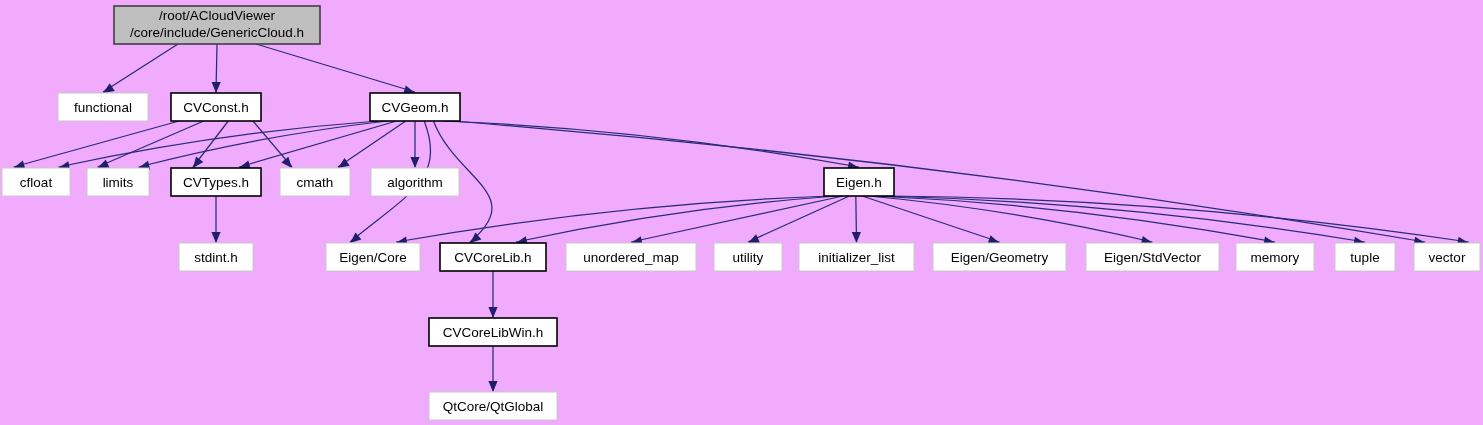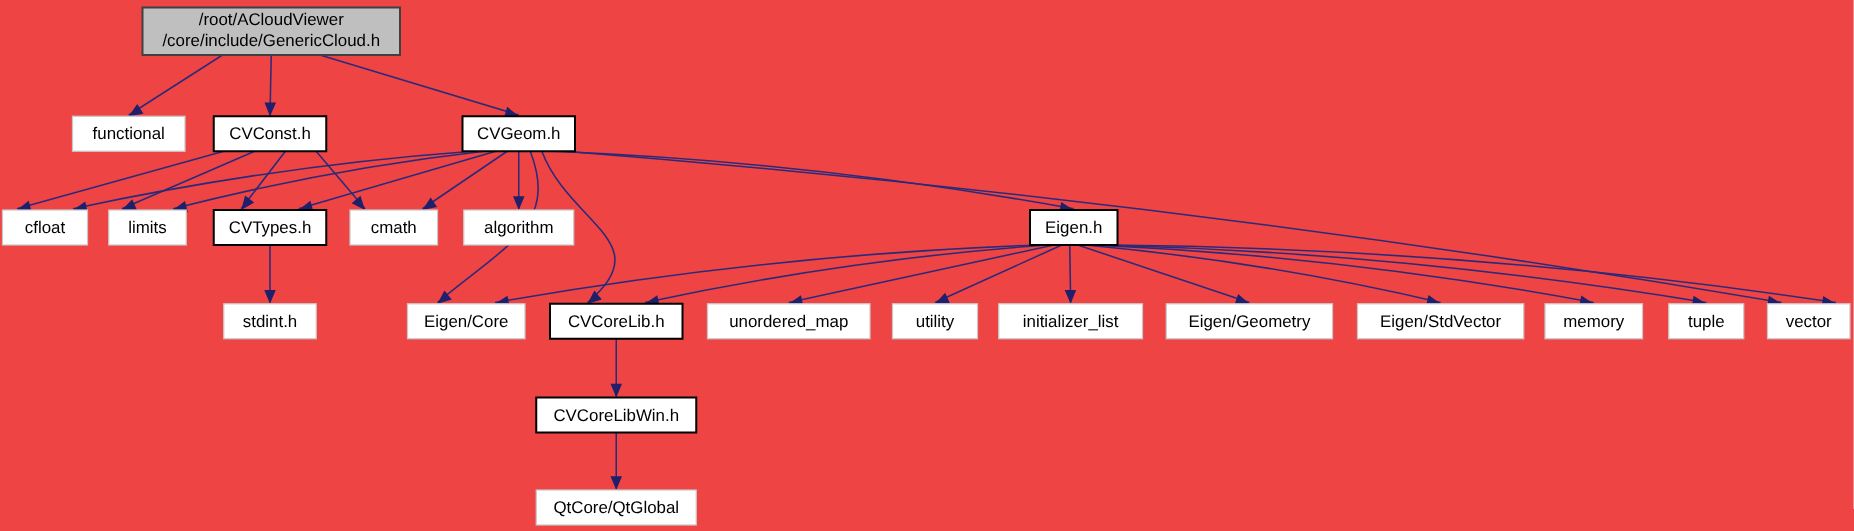--- a/index.html
+++ b/index.html
@@ -4,21 +4,21 @@
 <style>
   html, body {
     margin: 0;
     padding: 0;
     background: #ffffff;
   }
   #graph-root {
     position: relative;
     width: 1483px;
     height: 425px;
-    background: #ef4444;
+    background: #f0abfc;
     font-family: "Liberation Sans", sans-serif;
     overflow: hidden;
   }
   svg.graph-canvas {
     position: absolute;
     top: 0;
     left: 0;
     width: 1483px;
     height: 425px;
     display: block;

